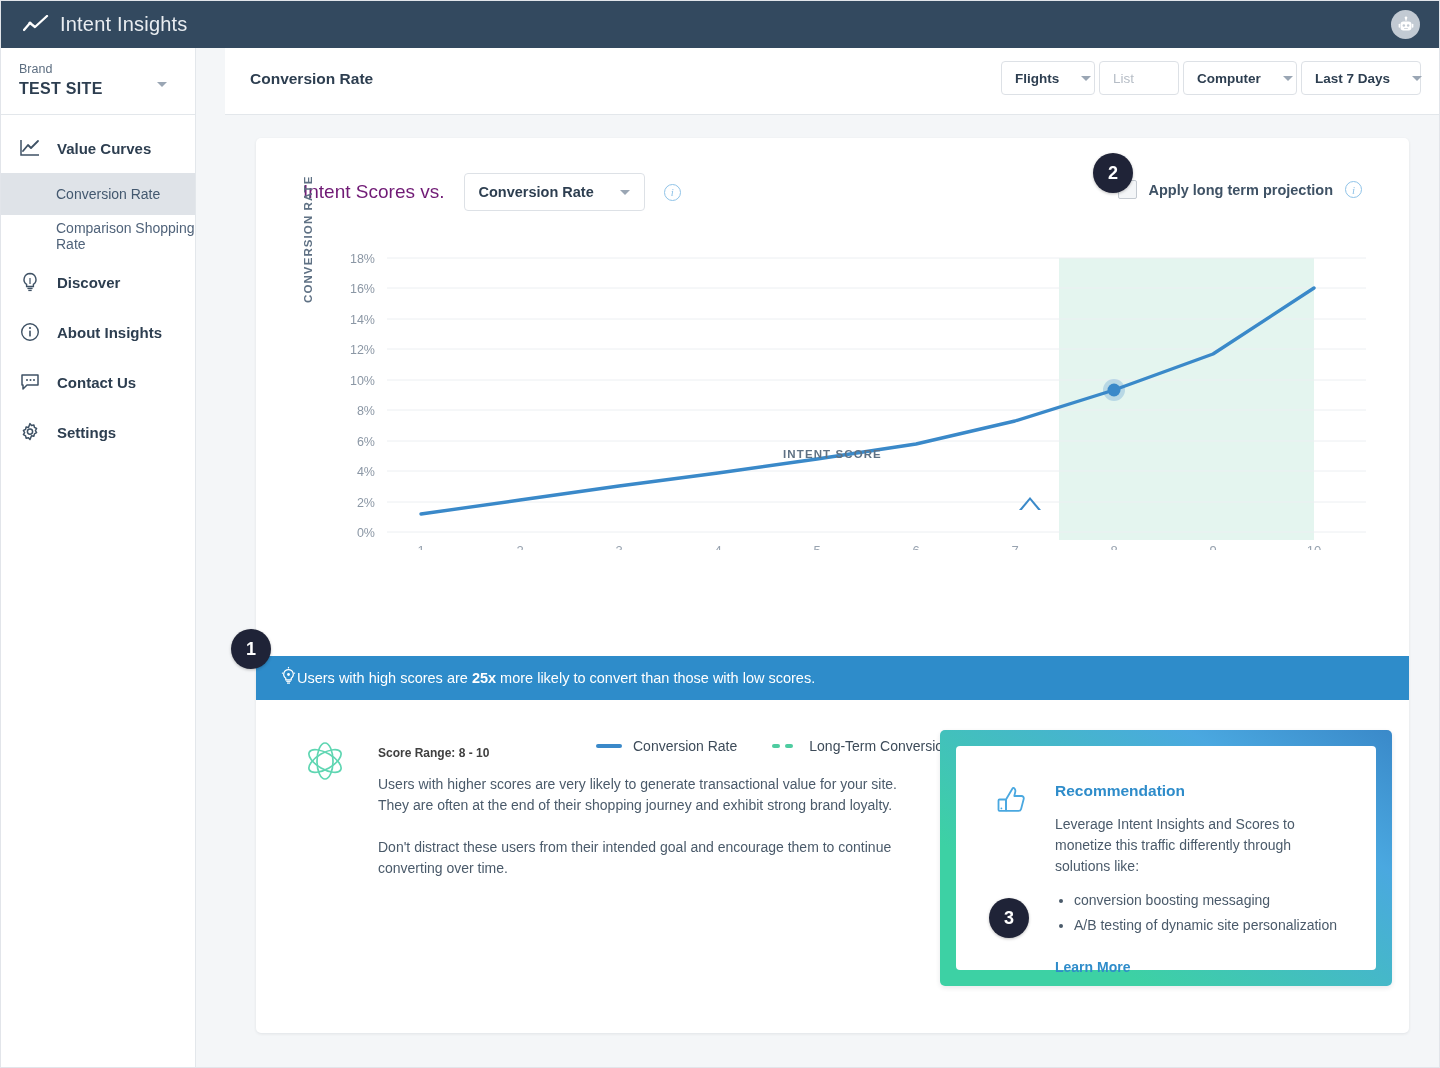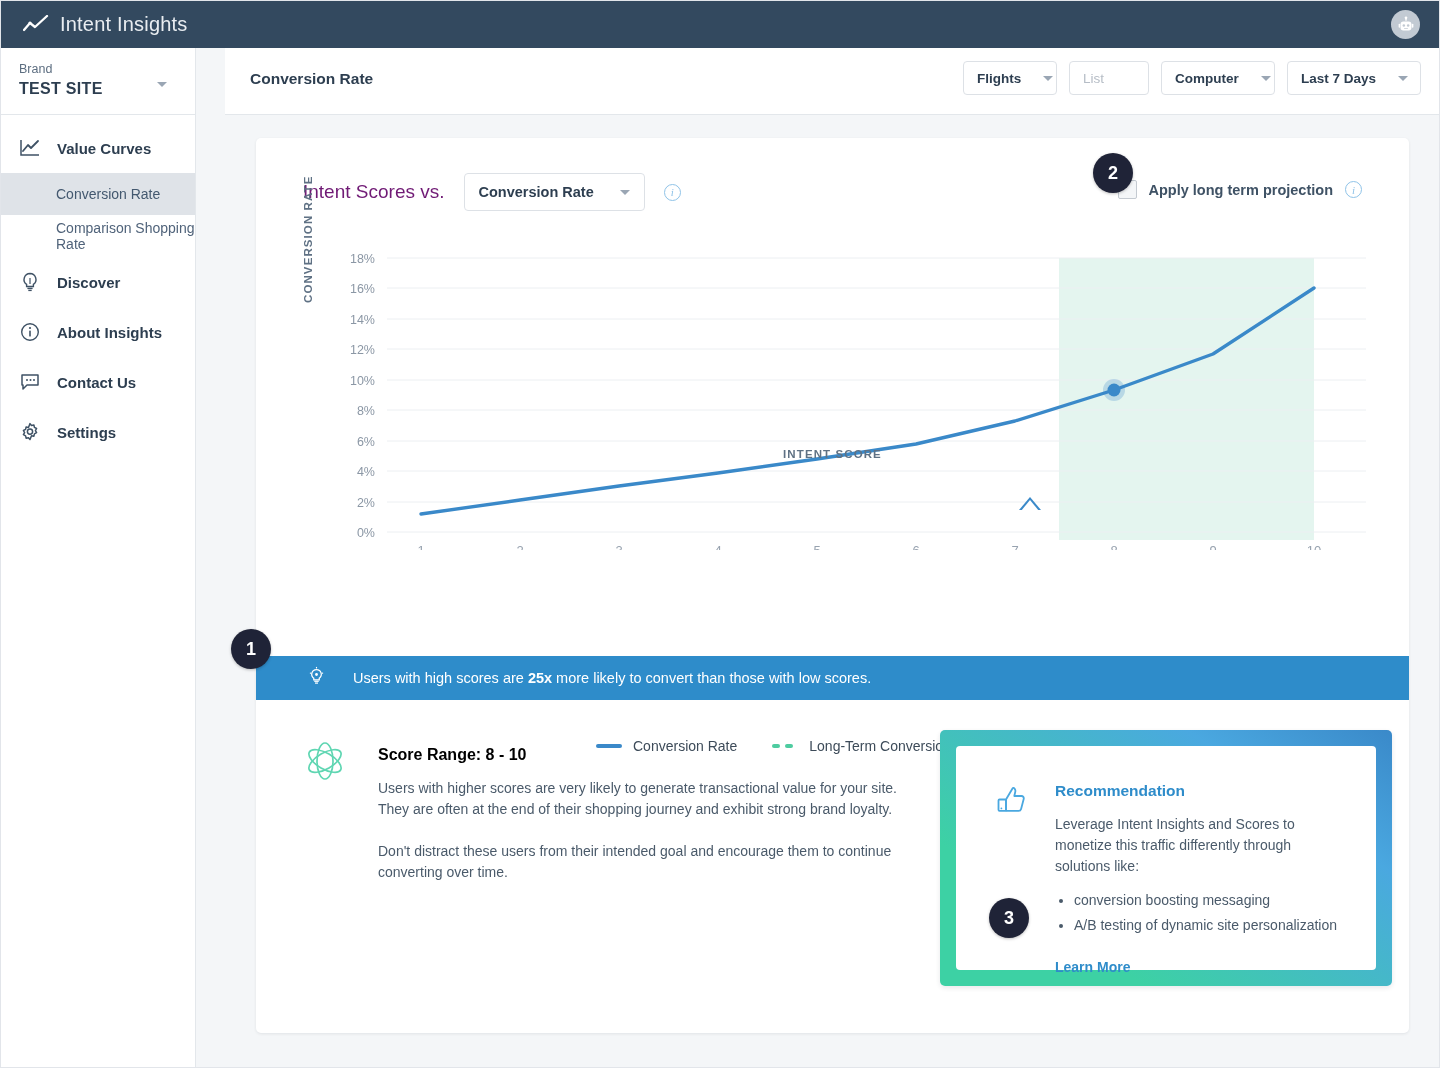--- a/index.html
+++ b/index.html
@@ -65,32 +65,32 @@
 
   
   .header-strip {
     position: absolute; left: 224px; top: 47px; width: 1216px; height: 67px;
     background: #ffffff; border-bottom: 1px solid #e3e7eb;
   }
   .page-title {
     position: absolute; left: 25px; top: 22px;
     font-size: 15.5px; color: #2d3e50; font-weight: bold;
   }
-  .controls { position: absolute; right: 20px; top: 13px; display: flex; gap: 12px; }
+  .controls { position: absolute; right: 20px; top: 13px; display: flex; gap: 4px; }
   .ctrl {
     height: 34px; border: 1px solid #dde1e6; border-radius: 4px; background: #fff;
     display: flex; align-items: center; padding: 0 13px; gap: 22px;
     font-size: 13.5px; color: #2d3e50; font-weight: bold; white-space: nowrap;
   }
   .ctrl.ghost { color: #b6bdc6; font-weight: normal; justify-content: flex-start; min-width: 80px; }
   .ctrl .cv { width: 0; height: 0; border-left: 5px solid transparent; border-right: 5px solid transparent; border-top: 5px solid #9aa6b4; }
   .ctrl-flights { width: 94px; }
   .ctrl-list { width: 80px; }
   .ctrl-device { width: 114px; }
-  .ctrl-range { width: 134px; }
+  .ctrl-range { width: 120px; }
 
   
   .content-card {
     position: absolute; left: 255px; top: 137px; width: 1153px; height: 895px;
     background: #ffffff; border-radius: 5px;
     box-shadow: 0 1px 3px rgba(30,40,60,.09);
     overflow: hidden;
   }
 
   .chart-head {
@@ -157,29 +157,29 @@
   .leg-dash { width: 26px; display: flex; gap: 5px; }
   .leg-dash i { display: block; width: 8px; height: 3.5px; background: #4ecca0; border-radius: 2px; }
   .last-updated {
     position: absolute; right: 30px; top: 622px;
     font-size: 12px; color: #c8ced6;
   }
 
   
   .insight-banner {
     position: absolute; left: 0; top: 518px; width: 1153px; height: 44px;
-    background: #2e8cca; display: flex; align-items: center; gap: 28px; padding-left: 52px;
+    background: #2e8cca; display: flex; align-items: center; padding-left: 24px;
   }
   .insight-text { font-size: 14.5px; color: #ffffff; }
   .insight-text b { font-weight: bold; }
 
   
   .score-section { position: absolute; left: 46px; top: 600px; width: 620px; display: flex; gap: 30px; }
   .score-body { padding-top: 8px; }
-  .score-title { font-size: 16px; color: #000000; font-weight: bold; margin-bottom: 14px; }
+  .score-title { font-size: 12px; color: #404040; font-weight: bold; margin-bottom: 14px; }
   .score-para { font-size: 14px; color: #4a5a6a; line-height: 21px; }
   .score-para.second { margin-top: 21px; }
 
   .rec-card {
     position: absolute; left: 684px; top: 592px; width: 452px; height: 256px;
     border-radius: 5px; padding: 16px;
     background: linear-gradient(35deg, #3dd1a4 0%, #3dd1a4 25%, #4aa8e0 75%, #3a89c9 100%);
     box-shadow: 0 2px 5px rgba(30,40,60,.10);
   }
   .rec-inner {

